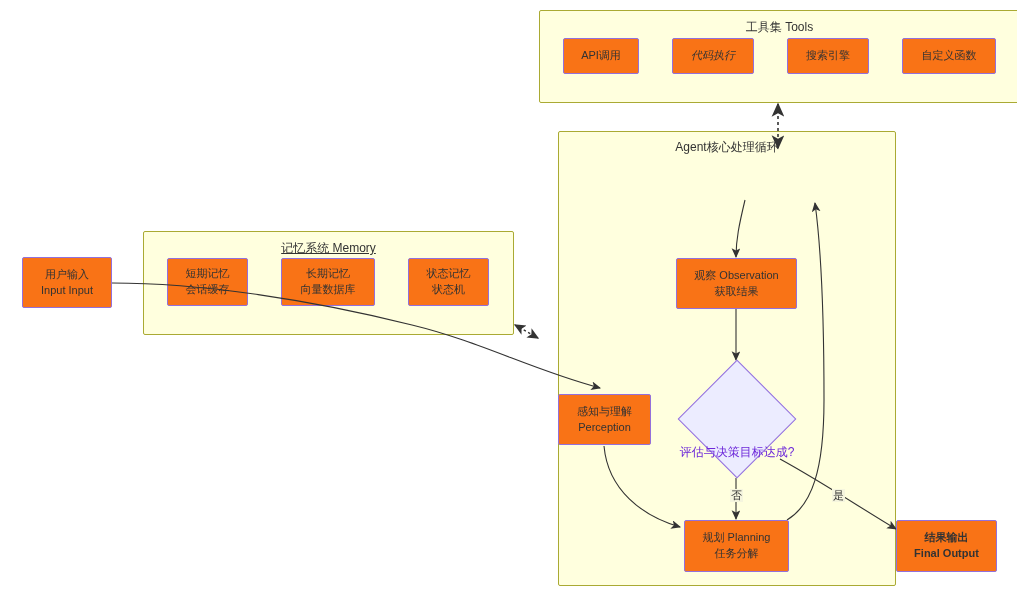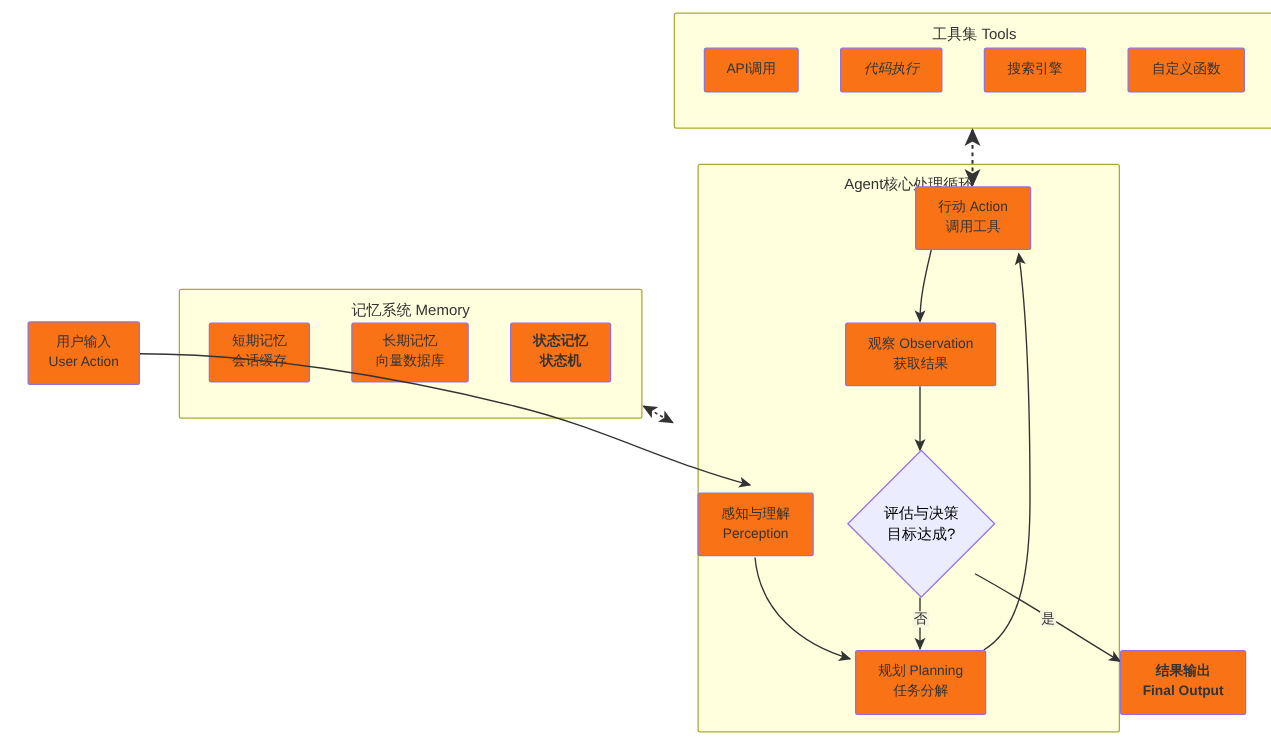--- a/index.html
+++ b/index.html
@@ -76,25 +76,25 @@
     border: 1px solid #9370db;
     box-sizing: border-box;
     transform: rotate(45deg);
   }
   .diamond-text {
     position: absolute;
     left: 0; top: 0;
     width: 100%;
     height: 100%;
     display: flex;
-    flex-direction: column;
-    align-items: center;
+    flex-direction: row;
+    align-items: flex-end;
     justify-content: center;
     font-size: 12px;
-    color: #000000;
+    color: #6d28d9;
     line-height: 1.45;
     text-align: center;
     white-space: nowrap;
   }
   
   .edge-label {
     position: absolute;
     font-size: 11px;
     color: #333333;
     background: #f5f5de;
@@ -119,32 +119,32 @@
     <span>代码执行</span>
   </div>
   <div class="node" style="left:775px; top:38px; width:82px; height:36px;">
     <span>搜索引擎</span>
   </div>
   <div class="node" style="left:890px; top:38px; width:94px; height:36px;">
     <span>自定义函数</span>
   </div>
 
   <div class="cluster" style="left:131px; top:231px; width:371px; height:104px;">
-    <div class="cluster-label" style="top:8px;">记忆系统 Memory</div>
+    <div class="cluster-label" style="top:8px;text-decoration:underline;">记忆系统 Memory</div>
   </div>
 
   <div class="node" style="left:155px; top:258px; width:81px; height:48px;">
     <span>短期记忆</span>
     <span class="line2">会话缓存</span>
   </div>
   <div class="node" style="left:269px; top:258px; width:94px; height:48px;">
     <span>长期记忆</span>
     <span class="line2">向量数据库</span>
   </div>
-  <div class="node" style="left:396px; top:258px; width:81px; height:48px;font-weight:bold;">
+  <div class="node" style="left:396px; top:258px; width:81px; height:48px;">
     <span>状态记忆</span>
     <span class="line2">状态机</span>
   </div>
 
   <div class="cluster" style="left:524px; top:131px; width:338px; height:455px;margin-left:22px;">
     <div class="cluster-label" style="top:7px;">Agent核心处理循环</div>
   </div>
 
   <svg class="edge-layer" viewBox="0 0 1017 599" width="1017" height="599">
     <defs>
@@ -177,24 +177,20 @@
      Final Output --&gt;
     <path d="M768,459 C810,482 852,510 884,529" fill="none" stroke="#333333" stroke-width="1.1" marker-end="url(#arrow)"></path>
 
     
     <path d="M775,520 C800,505 812,470 812,400 C812,310 808,240 803,203" fill="none" stroke="#333333" stroke-width="1.1" marker-end="url(#arrow)"></path>
 
     
     <path d="M592,446 C596,490 630,516 668,527" fill="none" stroke="#333333" stroke-width="1.1" marker-end="url(#arrow)"></path>
   </svg>
 
-  <div class="node" style="left:720px; top:149px; width:93px; height:51px;">
-    <span>行动 Action</span>
-    <span class="line2">调用工具</span>
-  </div>
 
   <div class="node" style="left:664px; top:258px; width:121px; height:51px;text-align:center;">
     <span>观察 Observation</span>
     <span class="line2">获取结果</span>
   </div>
 
   <div class="diamond-wrap" style="left:683px; top:377px; width:84px; height:84px;">
     <div class="diamond-shape"></div>
     <div class="diamond-text">
       <span>评估与决策</span>
@@ -207,21 +203,21 @@
     <span class="line2">Perception</span>
   </div>
 
   <div class="node" style="left:672px; top:520px; width:105px; height:52px;">
     <span>规划 Planning</span>
     <span class="line2">任务分解</span>
   </div>
 
   <div class="node" style="left:10px; top:257px; width:90px; height:51px;">
     <span>用户输入</span>
-    <span class="line2">User Action</span>
+    <span class="line2">Input Input</span>
   </div>
 
   <div class="node" style="left:884px; top:520px; width:101px; height:52px;font-weight:bold;">
     <span>结果输出</span>
     <span class="line2">Final Output</span>
   </div>
 
   <div class="edge-label" style="left:718px; top:489px;">否</div>
   <div class="edge-label" style="left:820px; top:489px;">是</div>
 

